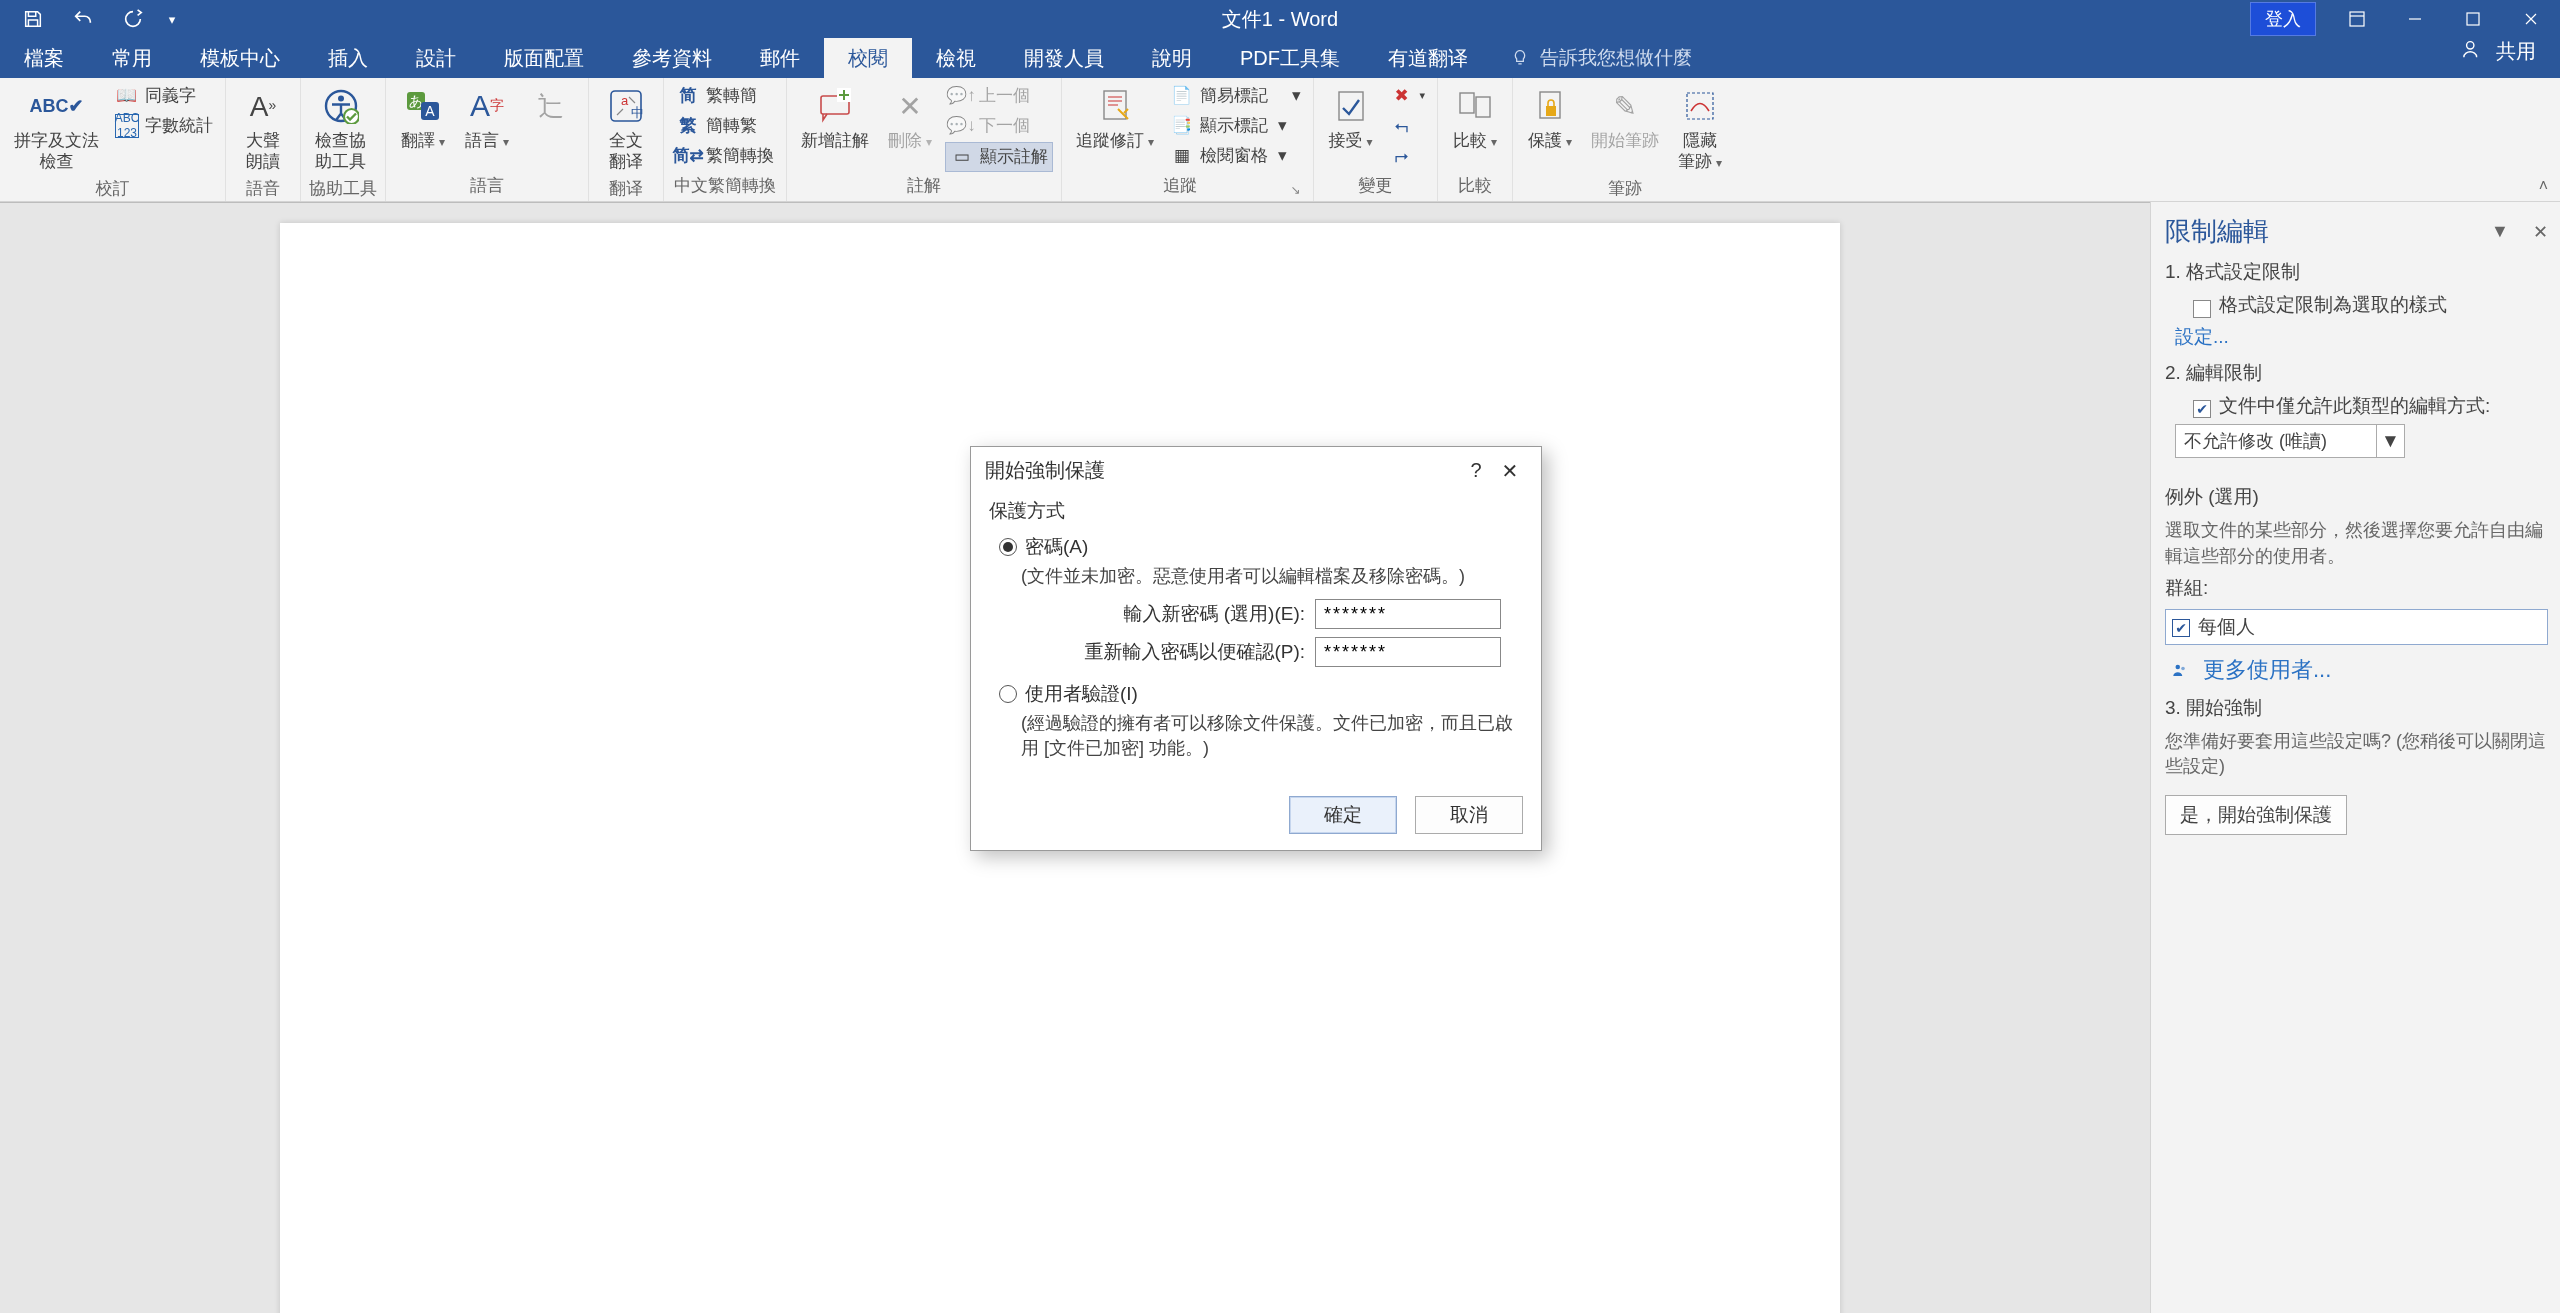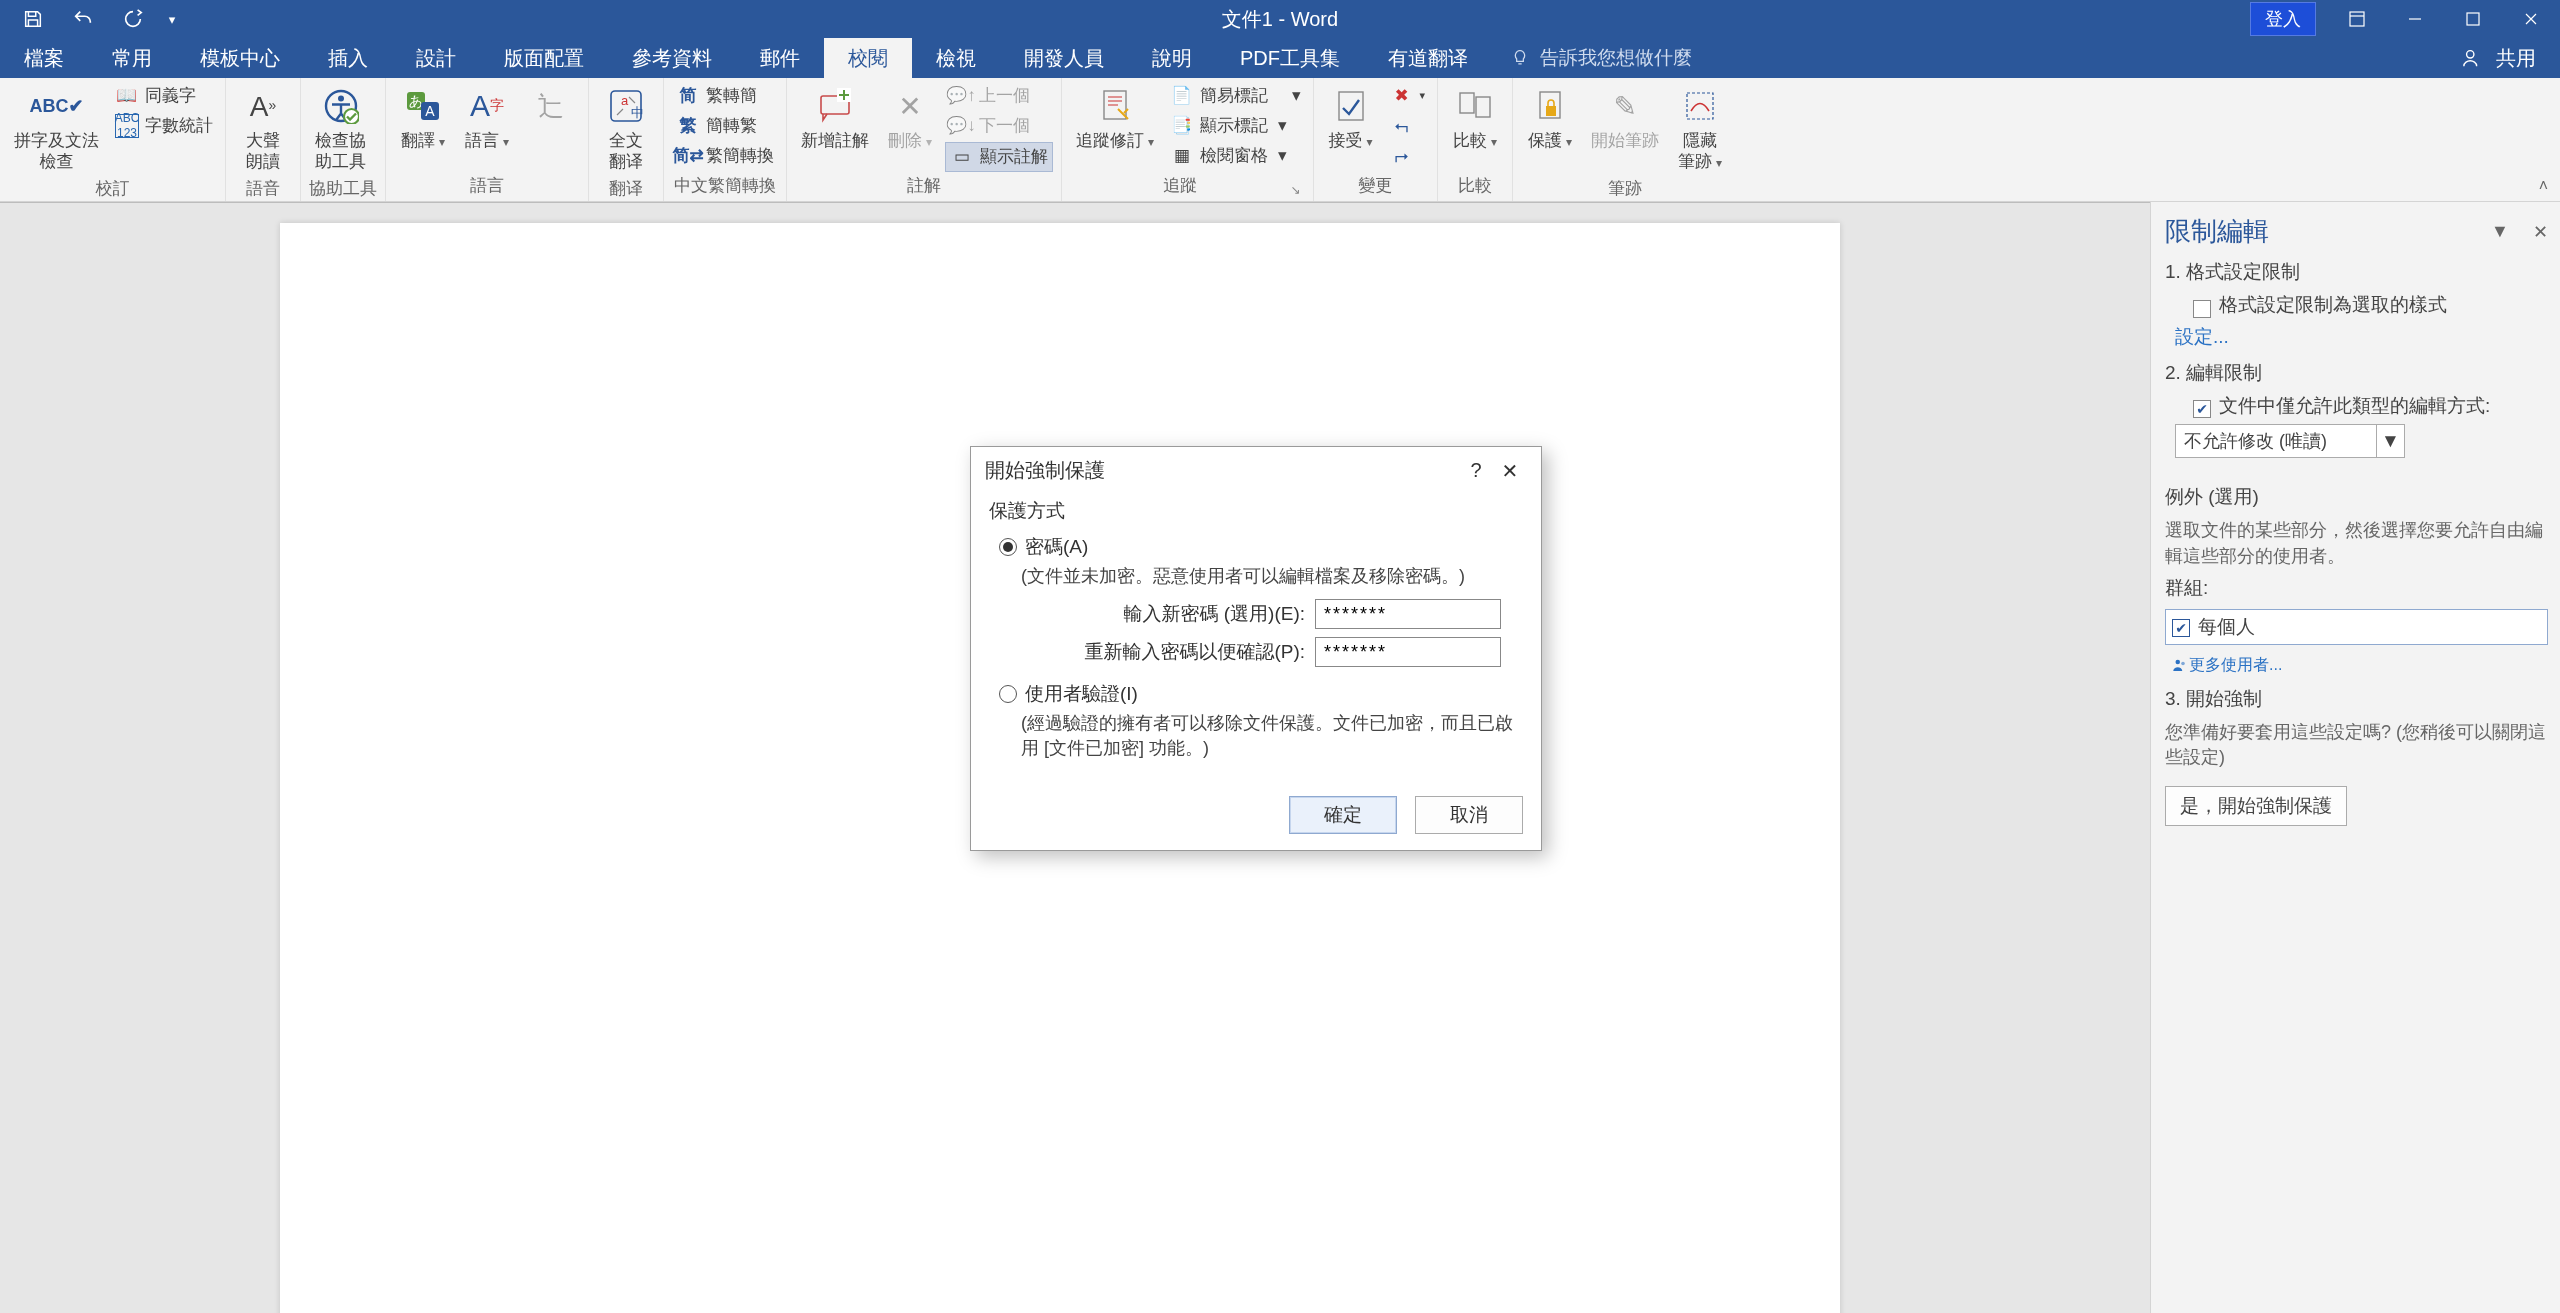--- a/index.html
+++ b/index.html
@@ -14,21 +14,21 @@
 .title-right { margin-left: auto; display: flex; align-items: center; height: 100%; }
 .login-btn { background: #1d4ed8; padding: 4px 14px; font-size: 18px; border: 1px solid rgba(255,255,255,0.25); margin-right: 12px; }
 .win-btn { width: 58px; height: 38px; display: flex; align-items: center; justify-content: center; }
 .win-btn svg { width: 18px; height: 18px; stroke: #fff; fill: none; stroke-width: 1.2; }
 
 
 .tabs { background: #2b579a; height: 40px; display: flex; align-items: stretch; color: #fff; font-size: 20px; }
 .tab { padding: 0 24px; display: flex; align-items: center; cursor: pointer; }
 .tab.active { background: #f3f3f3; color: #2b579a; }
 .tell-me { display: flex; align-items: center; gap: 10px; color: #cfdbee; padding: 0 18px; font-size: 19px; }
-.share { margin-left: auto; display: flex; align-items: center; gap: 12px; padding: 0 24px; font-size: 20px; }
+.share { margin-left: auto; display: flex; align-items: flex-start; gap: 12px; padding: 0 24px; font-size: 20px; }
 
 
 .ribbon { background: #f3f3f3; border-bottom: 1px solid #d4d4d4; height: 124px; display: flex; position: relative; }
 .group { border-right: 1px solid #e1e1e1; padding: 4px 8px 0 8px; display: flex; flex-direction: column; }
 .group-body { flex: 1; display: flex; align-items: flex-start; gap: 6px; }
 .group-label { text-align: center; font-size: 17px; color: #666; padding: 2px 0 4px 0; }
 .rbtn { display: flex; flex-direction: column; align-items: center; justify-content: flex-start; padding: 2px 6px; font-size: 17px; color: #444; text-align: center; line-height: 1.25; min-width: 58px; }
 .rbtn .ico { width: 44px; height: 44px; display: flex; align-items: center; justify-content: center; margin-bottom: 2px; }
 .rbtn.small { flex-direction: row; gap: 6px; min-width: auto; padding: 2px 4px; font-size: 17px; white-space: nowrap; }
 .rbtn.small .ico { width: 24px; height: 24px; margin: 0; }
@@ -50,21 +50,21 @@
 .sec-h { color: #444; margin: 10px 0 8px 0; font-size: 19px; }
 .chk-row { display: flex; align-items: flex-end; gap: 8px; margin: 6px 0 6px 28px; line-height: 1.3; }
 .chk { width: 18px; height: 18px; border: 1px solid #888; background: #fff; flex: none; margin-top: 2px; display: flex; align-items: center; justify-content: center; font-size: 14px; color: #2b579a; }
 .link { color: #2b72c4; cursor: pointer; margin-left: 10px; }
 .side-select { display: flex; border: 1px solid #ababab; background: #fff; width: 230px; margin: 6px 0 0 10px; }
 .side-select .val { flex: 1; padding: 4px 8px; font-size: 18px; }
 .side-select .dd { width: 28px; border-left: 1px solid #ababab; display: flex; align-items: center; justify-content: center; }
 .desc { font-size: 18px; color: #666; line-height: 1.4; margin: 6px 0 6px 0; }
 .group-box { border: 1px solid #8fa9d0; background: #fff; margin: 6px 0 6px 0; }
 .group-row { display: flex; align-items: center; padding: 4px 6px; gap: 8px; }
-.more-users{ display:flex; align-items:center; gap:0; color:#2b72c4; margin:10px 0 6px 6px; font-size:16px;}
+.more-users{ display:flex; align-items:center; gap:14px; color:#2b72c4; margin:10px 0 6px 6px; font-size:22px;}
 .apply-btn { border: 1px solid #ababab; background: #fdfdfd; padding: 6px 14px; font-size: 19px; margin-top: 10px; display: inline-block; }
 
 
 .dialog { position: absolute; left: 970px; top: 446px; width: 572px; background: #fff; border: 1px solid #9a9a9a; box-shadow: 6px 6px 18px rgba(0,0,0,0.25); font-size: 19px; color: #333; }
 .dlg-titlebar { display: flex; align-items: center; padding: 10px 14px 6px 14px; }
 .dlg-title { flex: 1; font-size: 20px; }
 .dlg-tb-btn { width: 34px; text-align: center; font-size: 20px; }
 .dlg-body { padding: 8px 18px 14px 18px; }
 .dlg-sub { font-size: 19px; margin-bottom: 10px; }
 .radio-row { display: flex; align-items: center; gap: 8px; margin: 6px 0 4px 10px; }

